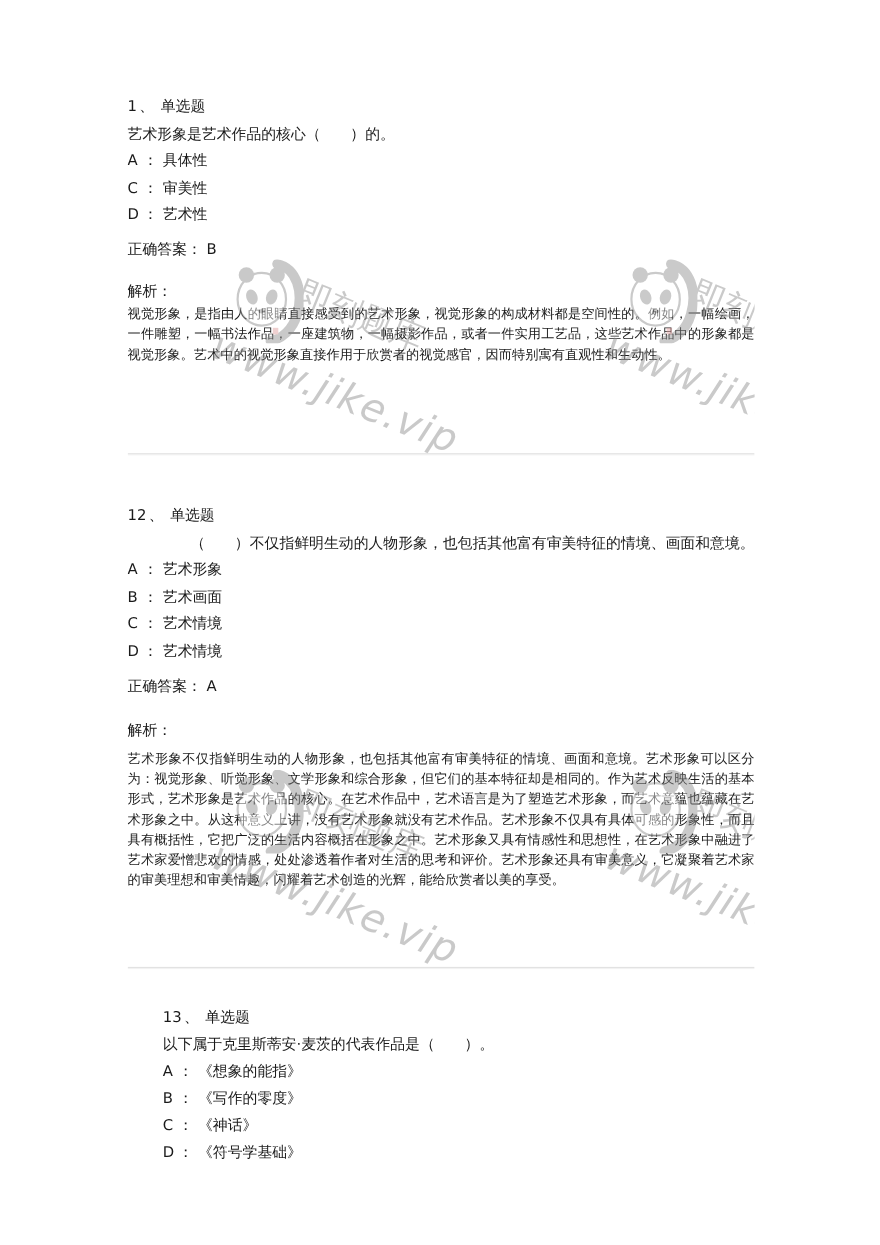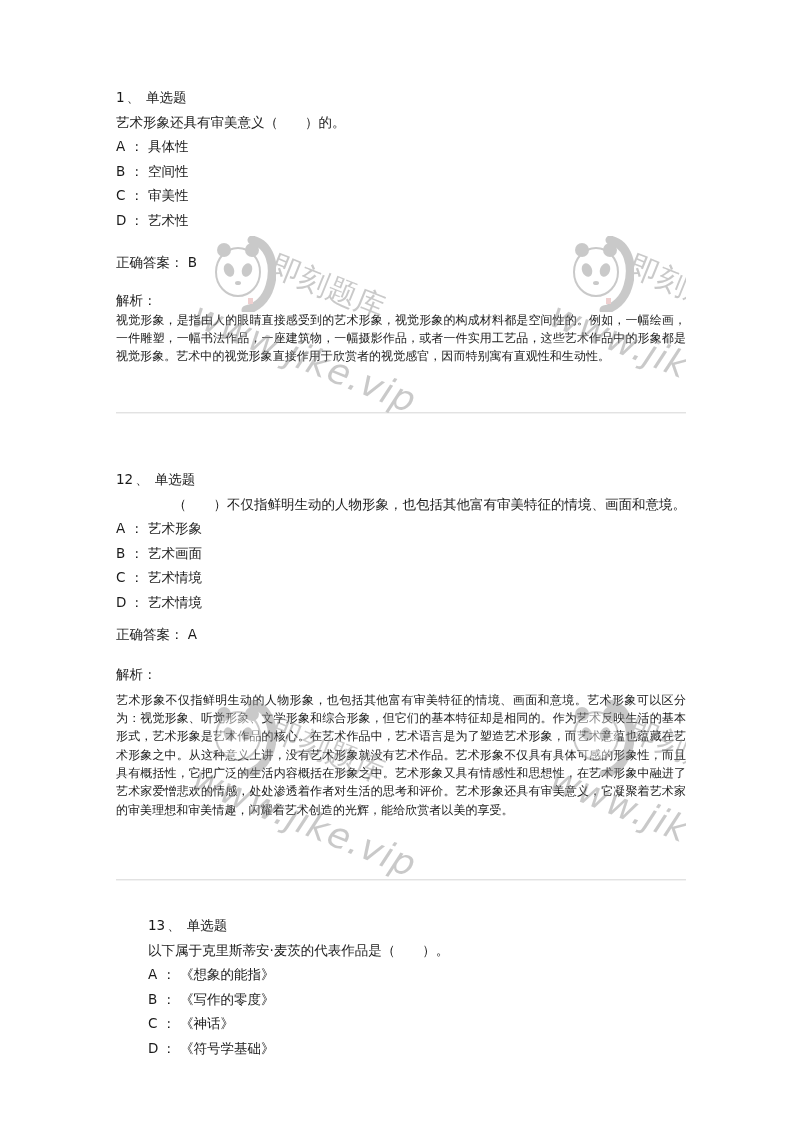--- a/index.html
+++ b/index.html
@@ -93,38 +93,37 @@
   </style>
 </head>
 <body>
 
 <div class="page">
 
   <div class="question" style="top:88px;">
     <div class="q-header">
       <span>1</span><span class="sep">、</span><span>单选题</span>
     </div>
-    <div class="q-stem">艺术形象还具有审美意义（　　）的。</div>
+    <div class="q-stem">艺术形象是艺术作品的核心（　　）的。</div>
     <div class="options">
       <div class="option"><span class="letter">A</span><span class="colon">：</span><span>具体性</span></div>
-      <div class="option"><span class="letter">B</span><span class="colon">：</span><span>空间性</span></div>
       <div class="option"><span class="letter">C</span><span class="colon">：</span><span>审美性</span></div>
       <div class="option"><span class="letter">D</span><span class="colon">：</span><span>艺术性</span></div>
     </div>
-    <div class="answer" style="margin-top:24px;">
+    <div class="answer" style="margin-top:14px;">
       <span>正确答案：</span>
       <span>B</span>
     </div>
     <div class="analysis-label" style="margin-top:20px;">解析：</div>
     <div class="analysis-text">视觉形象，是指由人的眼睛直接感受到的艺术形象，视觉形象的构成材料都是空间性的。例如，一幅绘画，一件雕塑，一幅书法作品，一座建筑物，一幅摄影作品，或者一件实用工艺品，这些艺术作品中的形象都是视觉形象。艺术中的视觉形象直接作用于欣赏者的视觉感官，因而特别寓有直观性和生动性。</div>
   </div>
 
   <div class="divider" style="top:412px;"></div>
 
-  <div class="question" style="top:470px;">
+  <div class="question" style="top:460px;">
     <div class="q-header">
       <span>12</span><span class="sep">、</span><span>单选题</span>
     </div>
     <div class="q-stem" style="margin-left:-6px;text-align:right;">（　　）不仅指鲜明生动的人物形象，也包括其他富有审美特征的情境、画面和意境。</div>
     <div class="options">
       <div class="option"><span class="letter">A</span><span class="colon">：</span><span>艺术形象</span></div>
       <div class="option"><span class="letter">B</span><span class="colon">：</span><span>艺术画面</span></div>
       <div class="option"><span class="letter">C</span><span class="colon">：</span><span>艺术情境</span></div>
       <div class="option"><span class="letter">D</span><span class="colon">：</span><span>艺术情境</span></div>
     </div>

